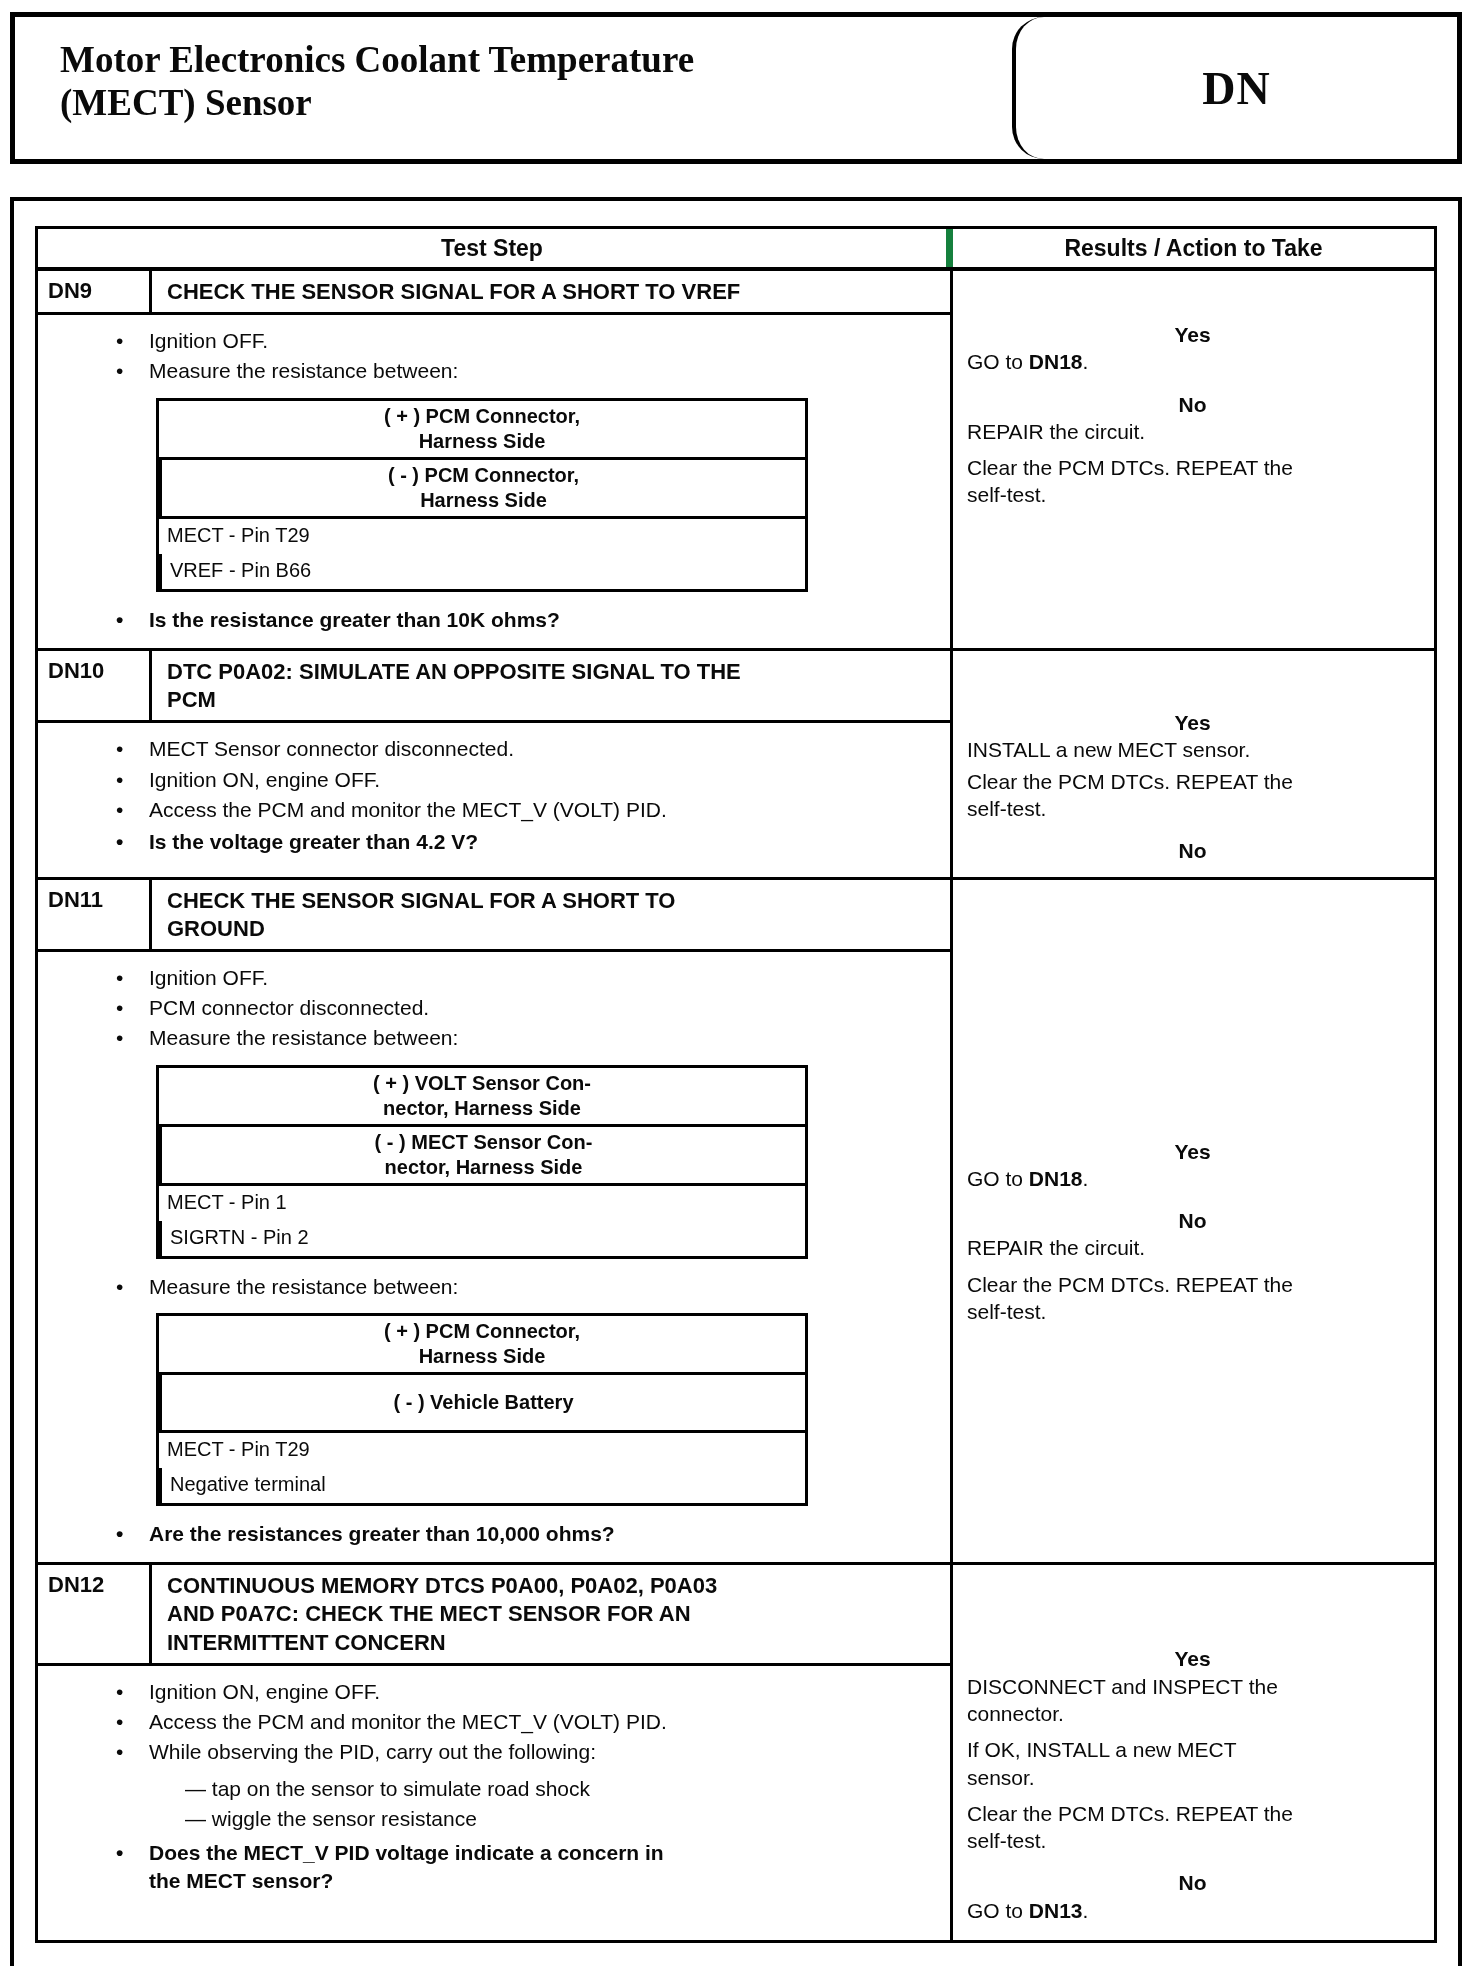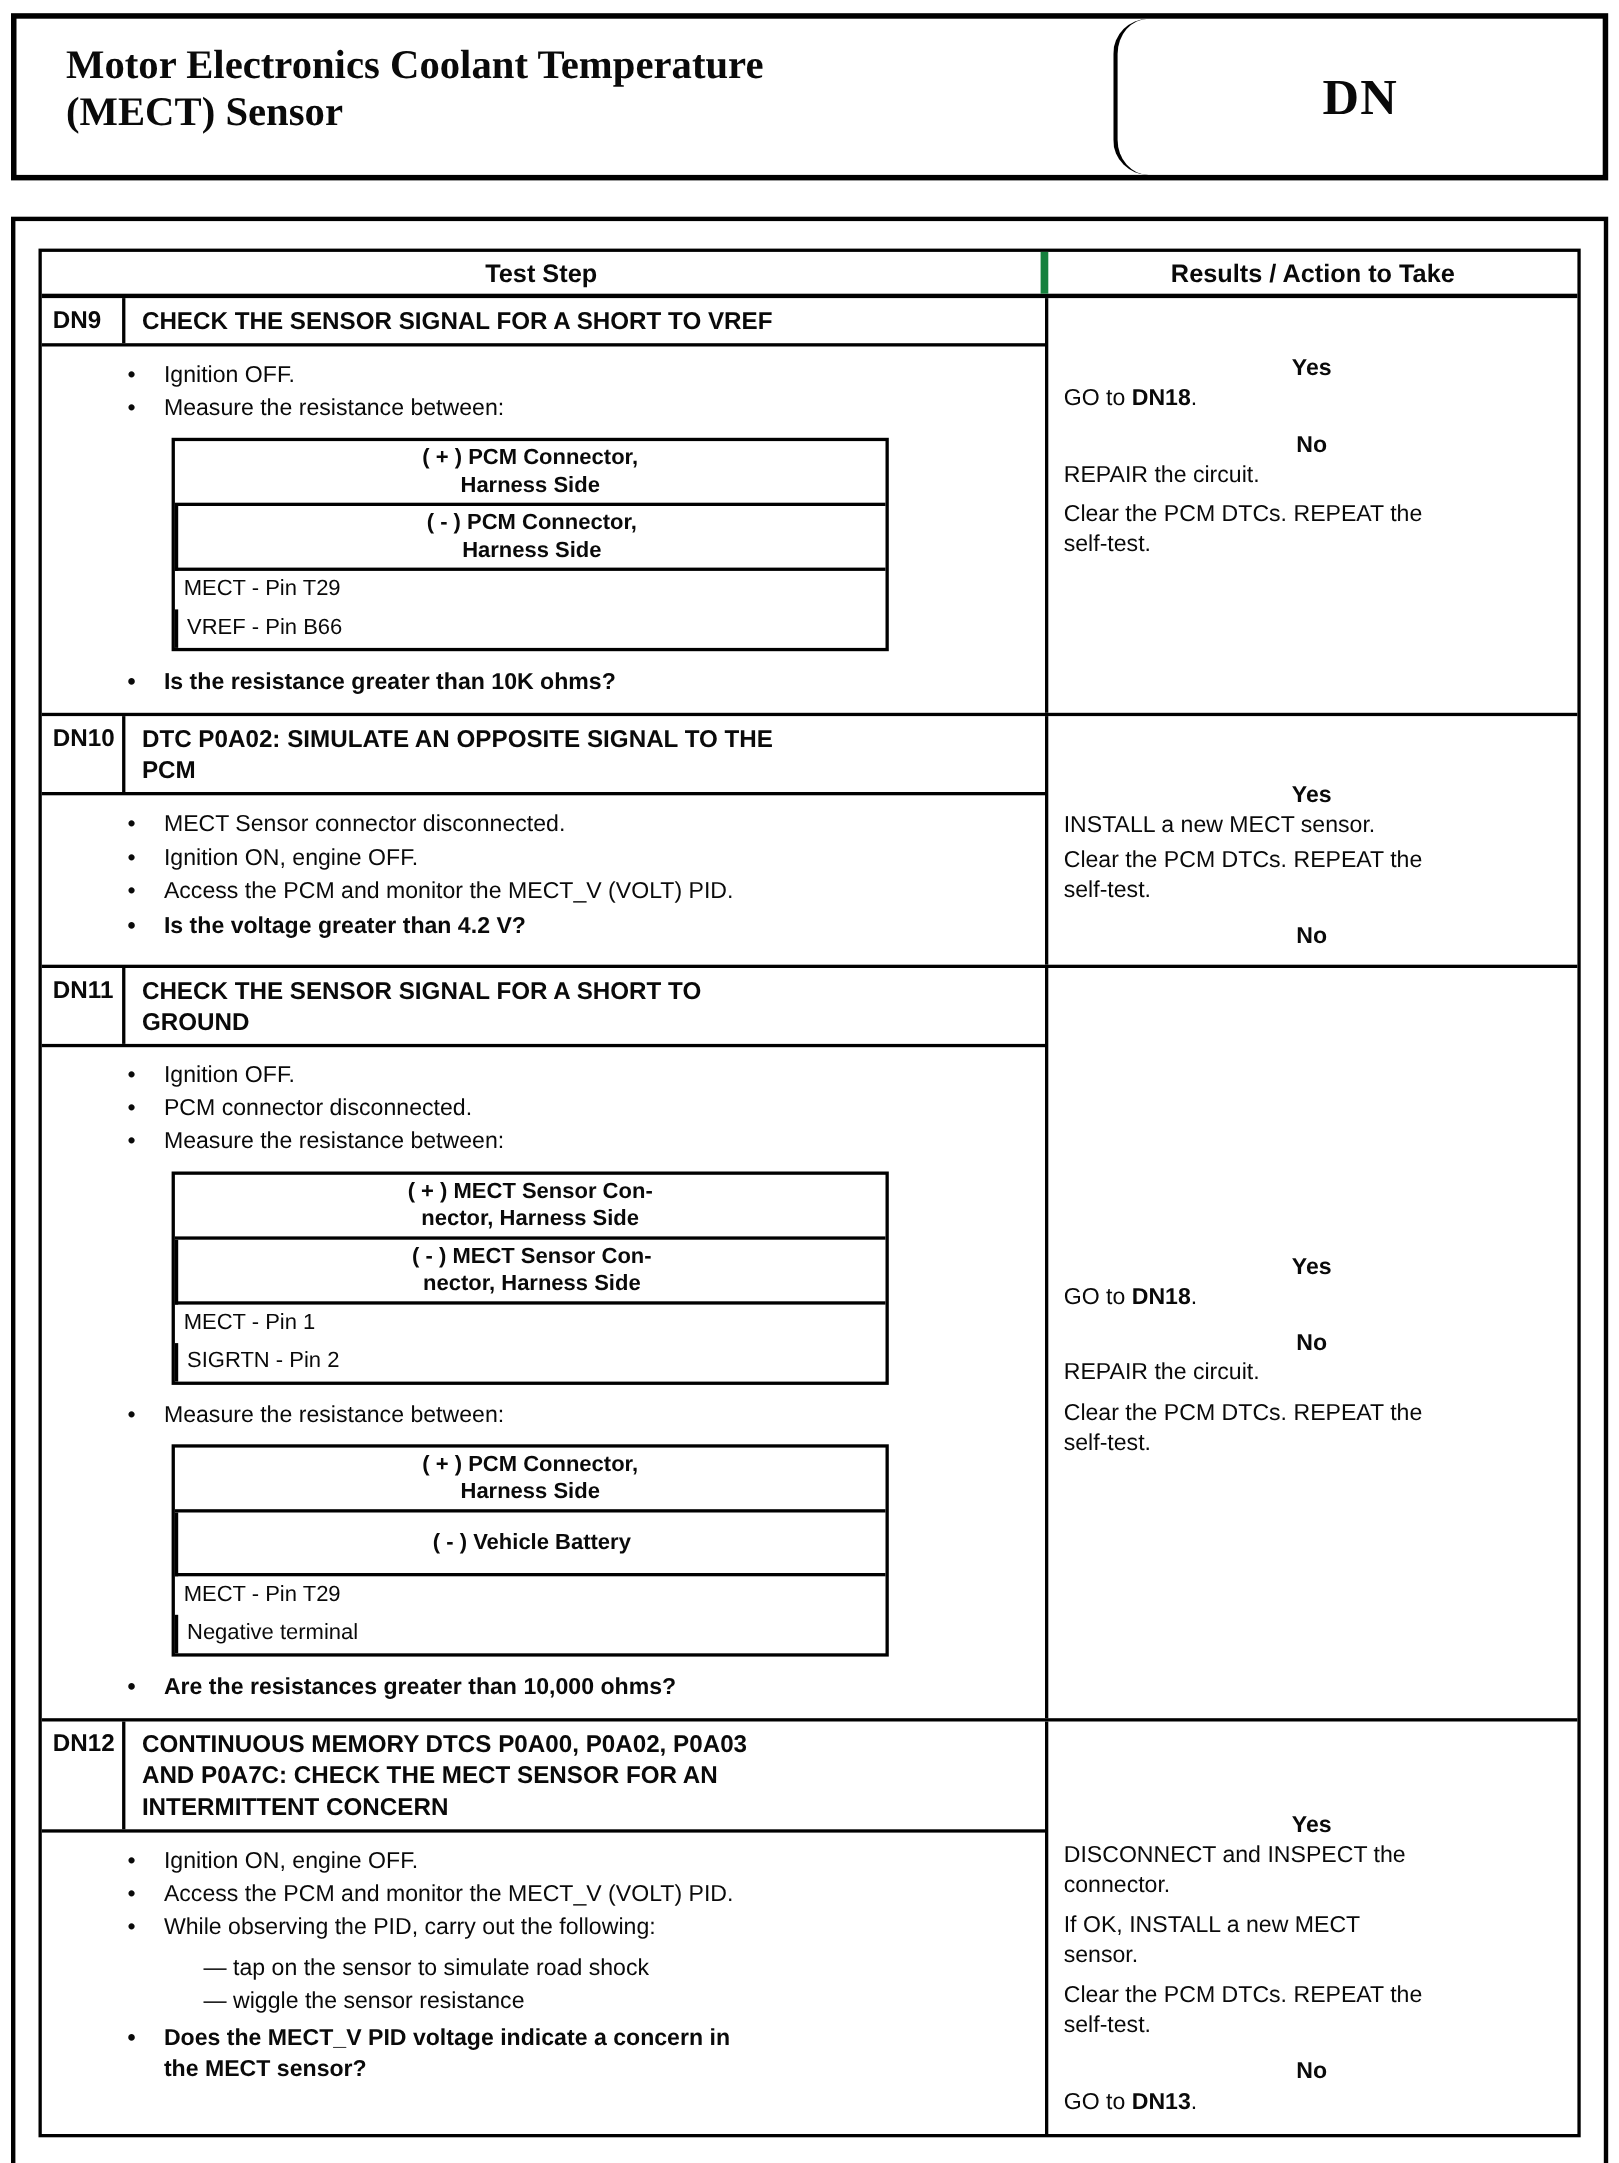--- a/index.html
+++ b/index.html
@@ -50,21 +50,21 @@
   .thead { display: flex; border-bottom: 4px solid #000; font-weight: 700; font-size: 23px; }
   .th { padding: 6px 0 5px 0; text-align: center; }
   .th-left { width: 915px; border-right: 7px solid #15803d; }
   .th-right { flex: 1; }
 
   .dn-row { display: flex; border-bottom: 3px solid #000; }
   .dn-row:last-child { border-bottom: none; }
   .dn-left { width: 915px; border-right: 3px solid #000; display: flex; flex-direction: column; }
   .dn-head { display: flex; border-bottom: 3px solid #000; }
   .dn-id {
-    width: 76px; flex: none;
+    width: 114px; flex: none;
     border-right: 3px solid #000;
     padding: 7px 0 6px 10px;
     font-weight: 700; font-size: 22px;
   }
   .dn-title {
     flex: 1;
     padding: 7px 12px 6px 15px;
     font-weight: 700; font-size: 22px; line-height: 1.28;
     white-space: pre-line;
   }
@@ -223,21 +223,21 @@
           <div class="bullet">
             <span class="dot">•</span>
             <span class="txt">PCM connector disconnected.</span>
           </div>
           <div class="bullet">
             <span class="dot">•</span>
             <span class="txt">Measure the resistance between:</span>
           </div>
           <div class="pin-table">
             <div class="pt-row pt-head">
-              <div class="pt-cell">( + ) MECT Sensor Con-
+              <div class="pt-cell">( + ) VOLT Sensor Con-
 nector, Harness Side</div>
               <div class="pt-cell pt-right">( - ) MECT Sensor Con-
 nector, Harness Side</div>
             </div>
             <div class="pt-row pt-data">
               <div class="pt-cell">MECT - Pin 1</div>
               <div class="pt-cell pt-right">SIGRTN - Pin 2</div>
             </div>
           </div>
           <div class="bullet">

